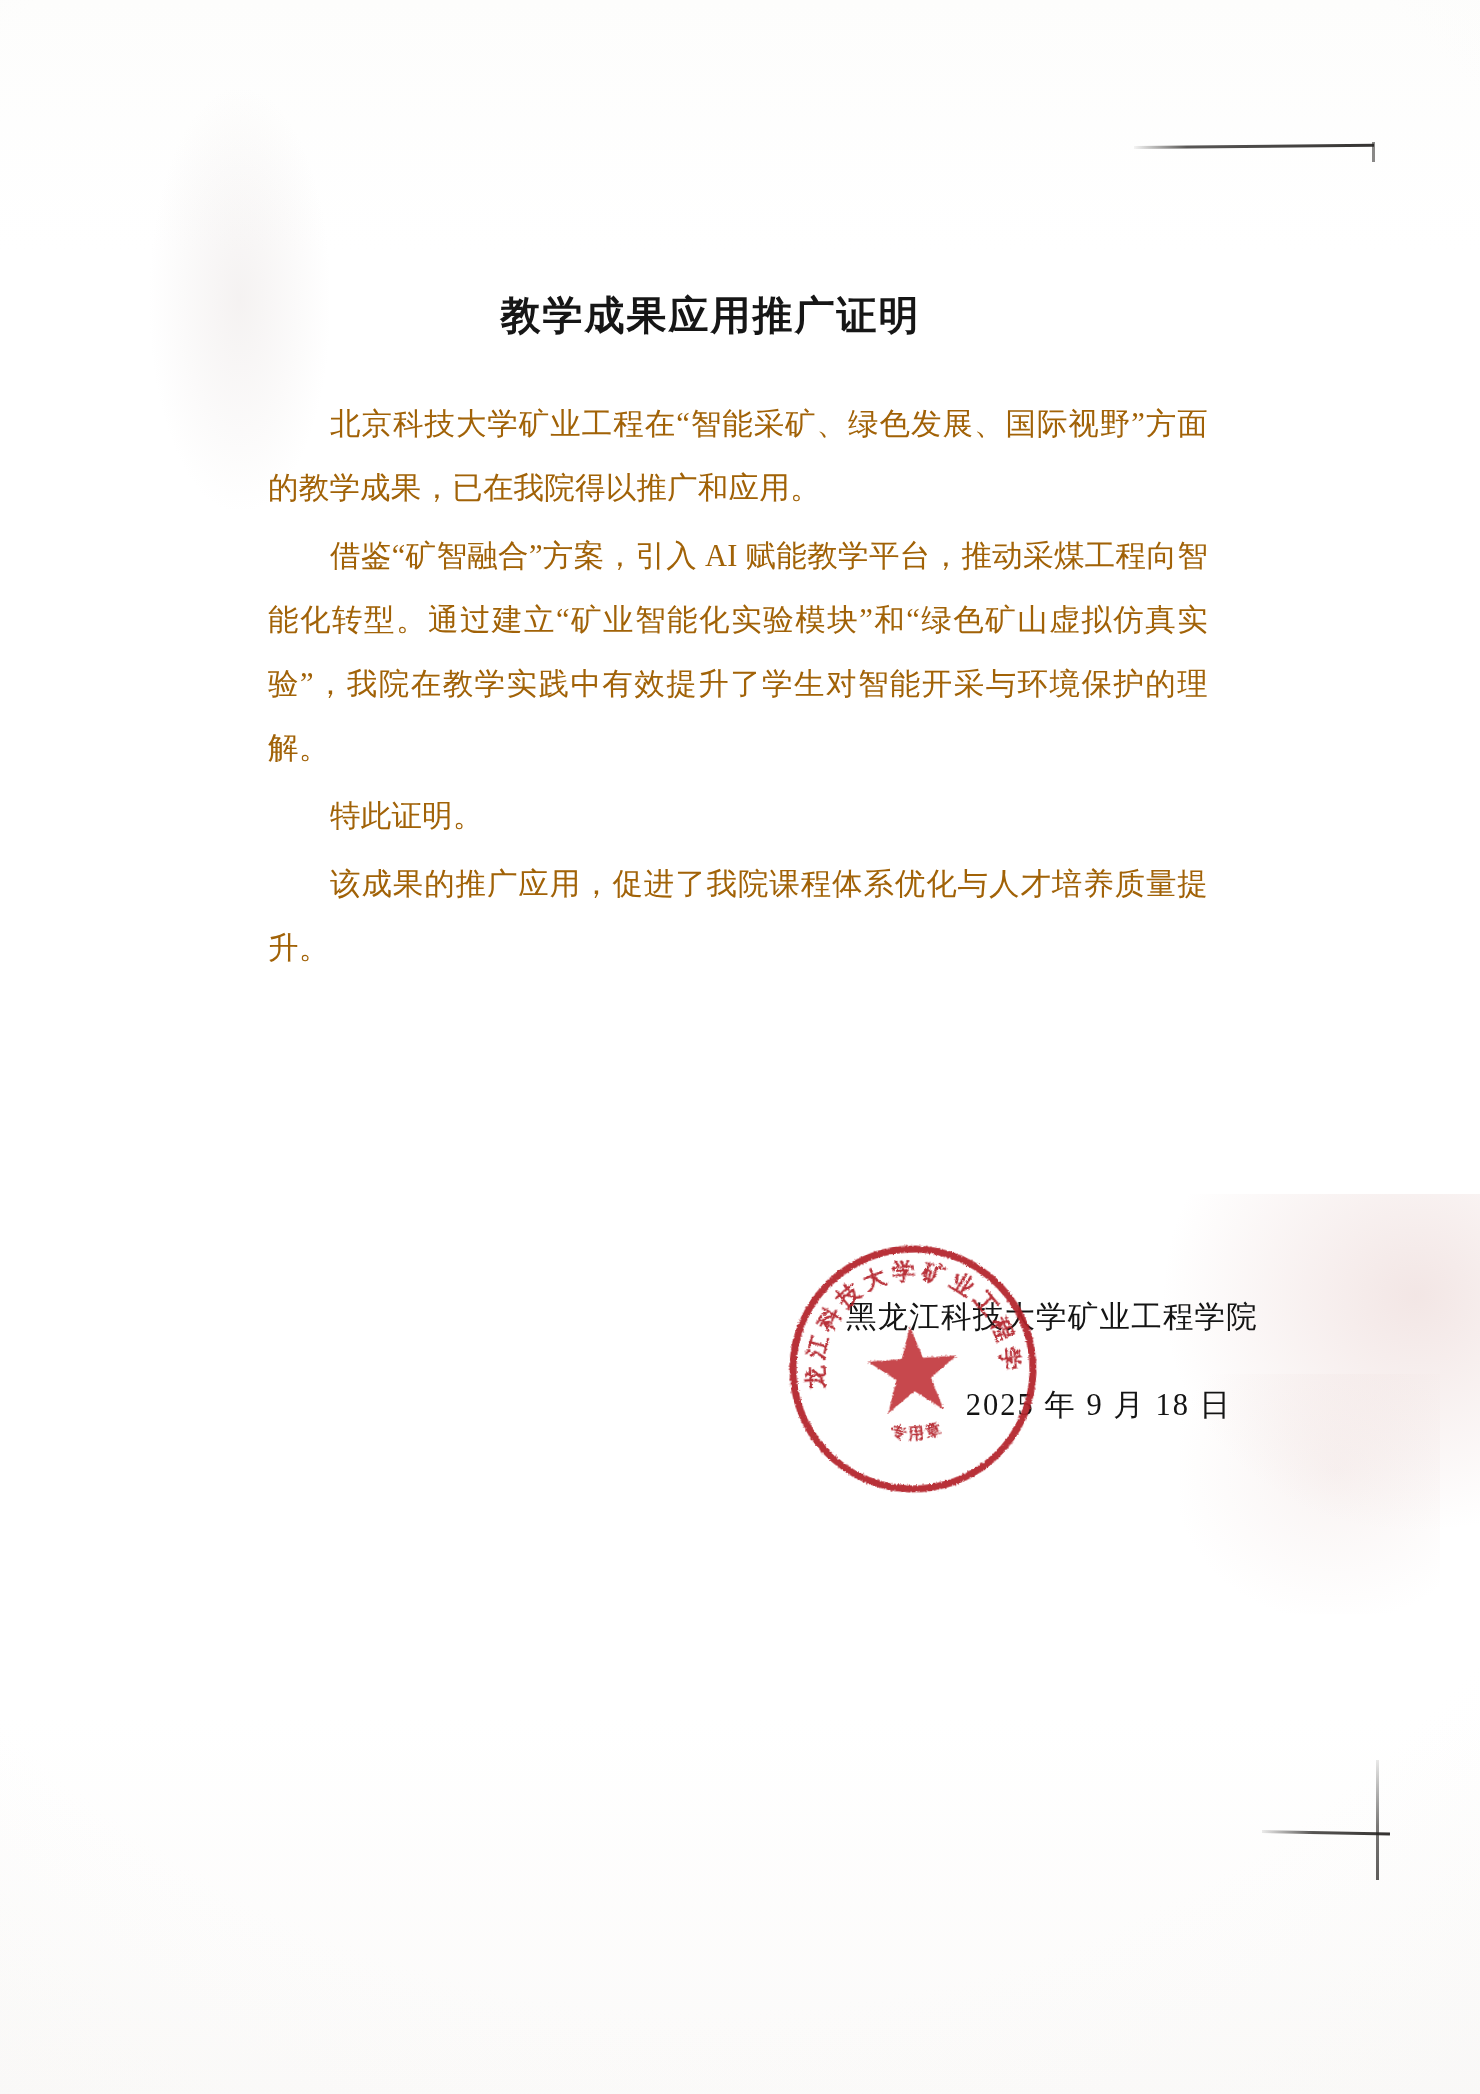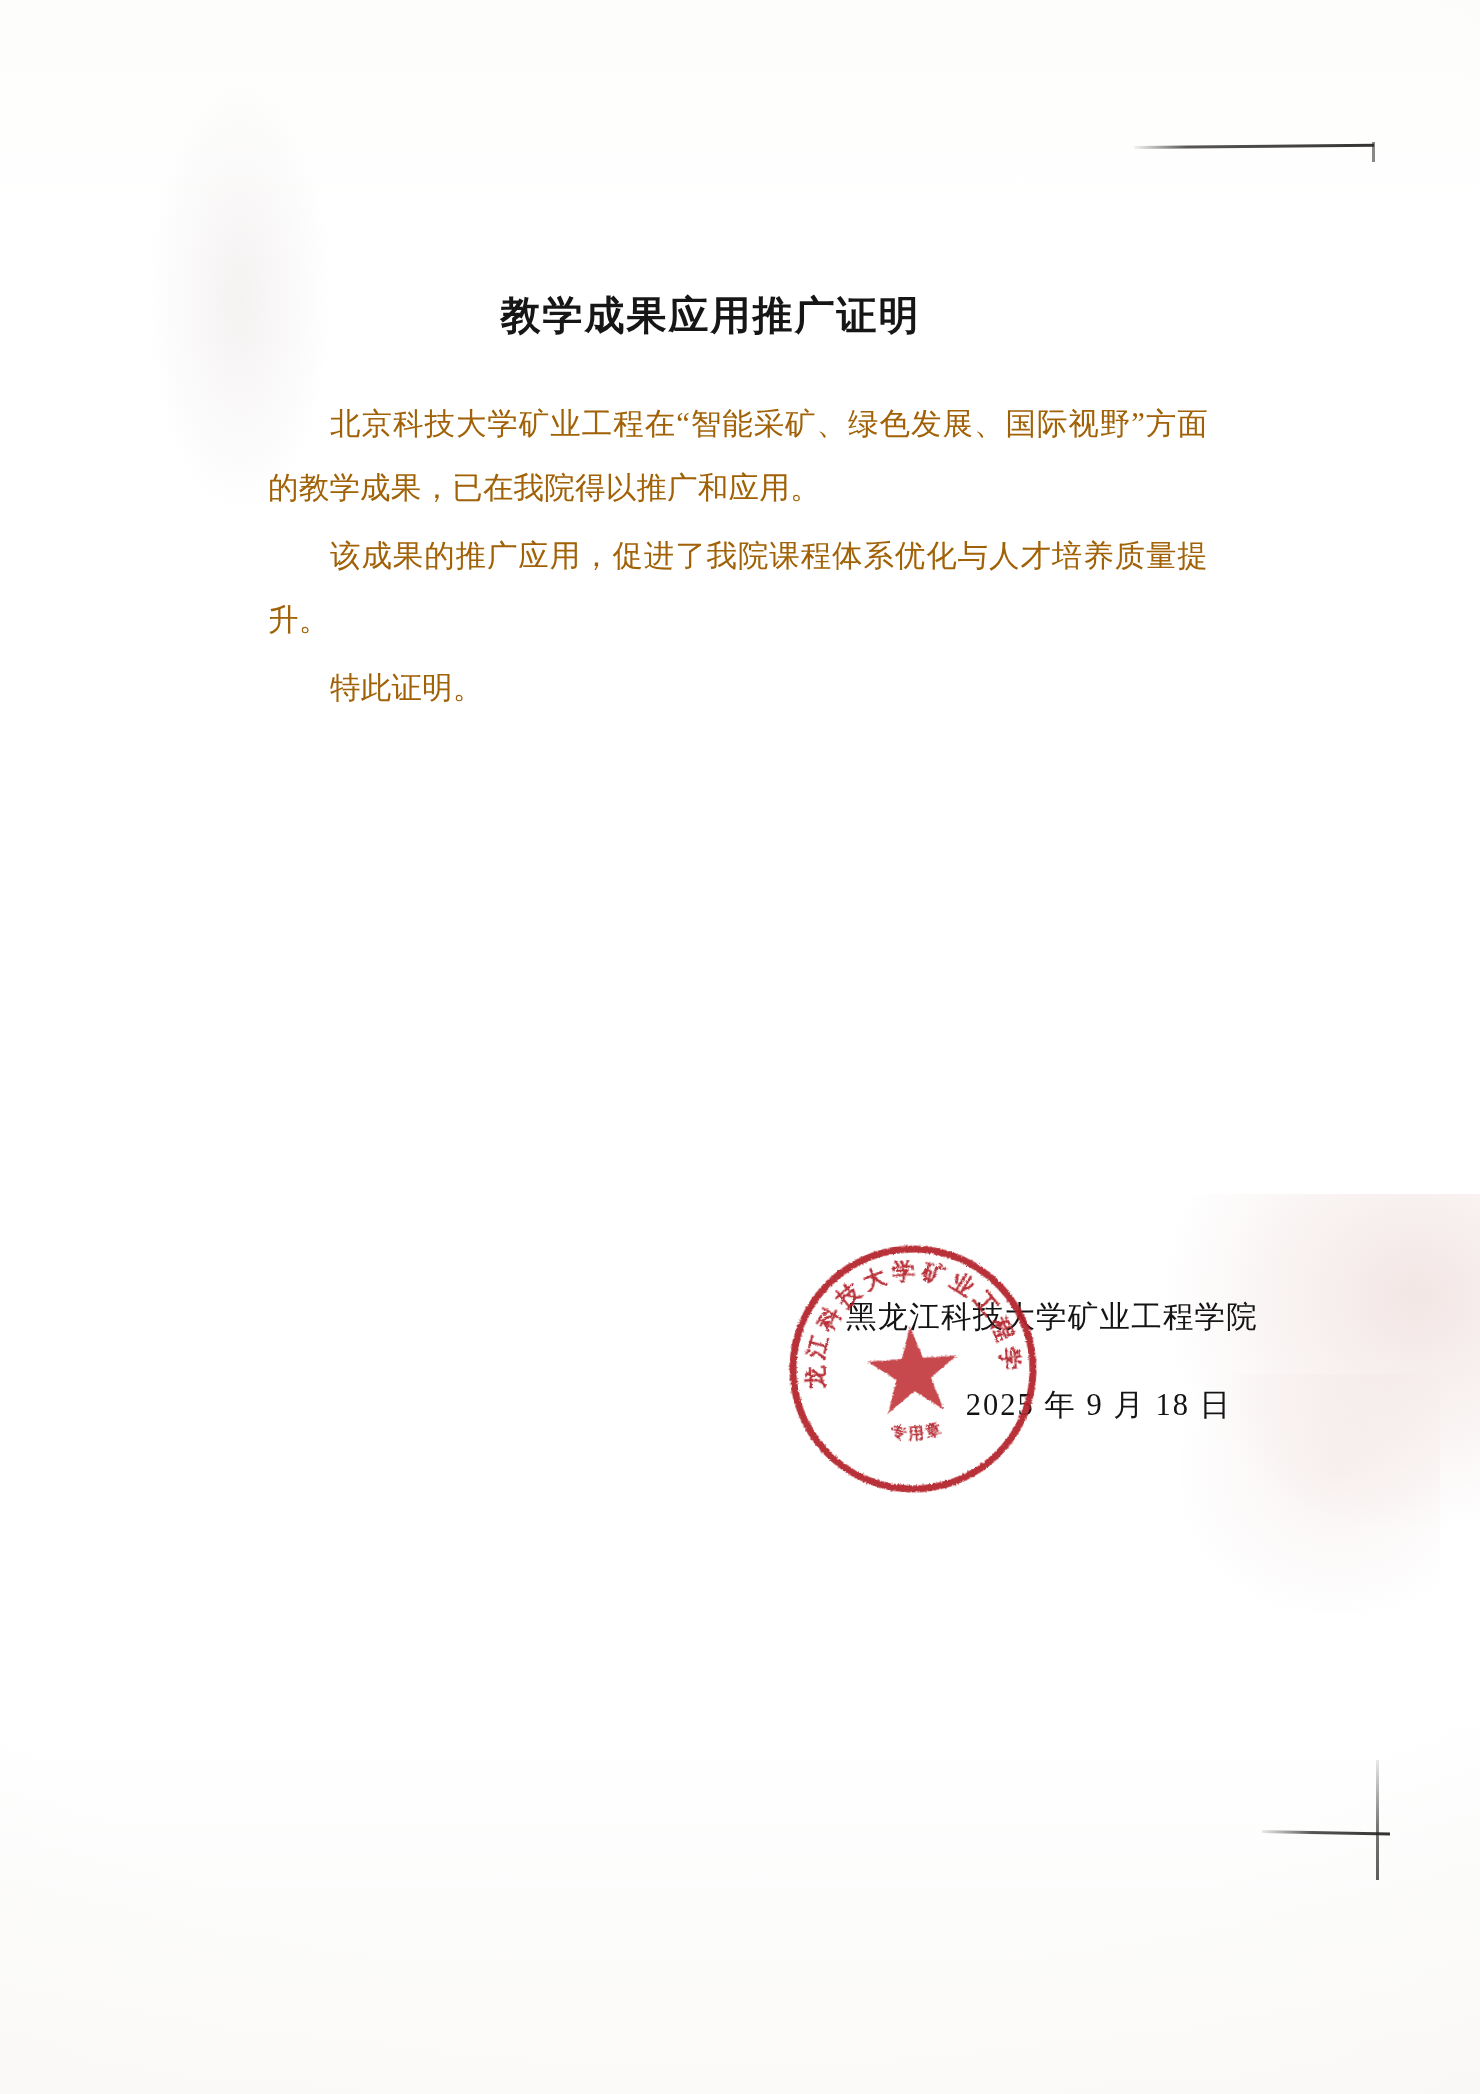--- a/index.html
+++ b/index.html
@@ -217,22 +217,23 @@
   <div class="edge-right-top"></div>
   <div class="edge-bottom-right"></div>
   <div class="edge-right-bottom"></div>
 
   <div class="content">
 
     <div class="doc-title">教学成果应用推广证明</div>
 
     <div class="body-block">
       <p class="para">北京科技大学矿业工程在“智能采矿、绿色发展、国际视野”方面的教学成果，已在我院得以推广和应用。</p>
+      <p class="para">借鉴“矿智融合”方案，引入 AI 赋能教学平台，推动采煤工程向智能化转型。通过建立“矿业智能化实验模块”和“绿色矿山虚拟仿真实验”，我院在教学实践中有效提升了学生对智能开采与环境保护的理解。</p>
+      <p class="para">特此证明。</p>
       <p class="para">该成果的推广应用，促进了我院课程体系优化与人才培养质量提升。</p>
-      <p class="para">特此证明。</p>
     </div>
 
     <div class="sig-block">
       <div class="sig-org">黑龙江科技大学矿业工程学院</div>
       <div class="sig-date">2025 年 9 月 18 日</div>
     </div>
 
     <div class="seal">
       <svg viewBox="0 0 254 254" xmlns="http://www.w3.org/2000/svg">
         <defs>

